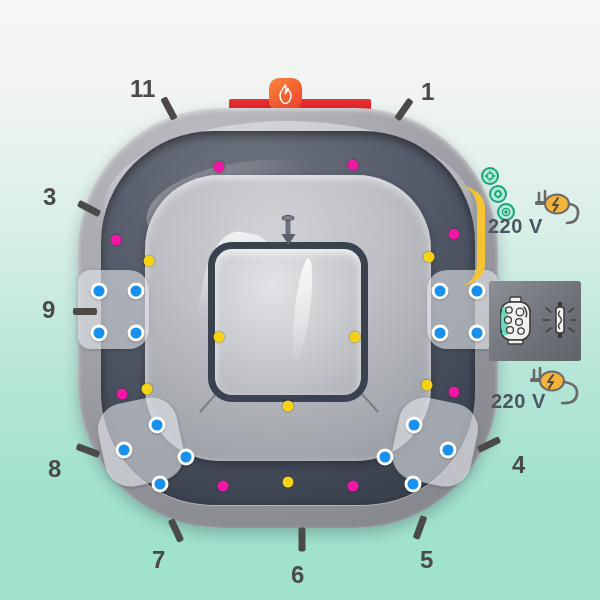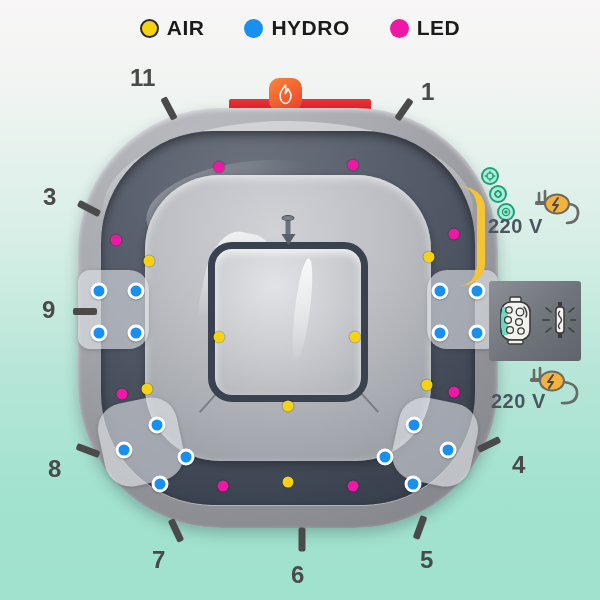--- a/index.html
+++ b/index.html
@@ -167,34 +167,20 @@
   .callout .num {
     position:absolute; font-size:24px; font-weight:bold; color:#4a4a4a;
   }
   .tick { position:absolute; background:#4a4a4a; border-radius:2px; width:24px; height:7px; }
 </style>
 </head>
 <body>
 
 <div class="stage">
 
-  <div id="legend">
-    <div class="legend-item">
-      <span class="legend-dot" style="background:#f5d312;border:2px solid #2a2a2a;"></span>
-      <span class="legend-label">AIR</span>
-    </div>
-    <div class="legend-item">
-      <span class="legend-dot" style="background:#1790ef;"></span>
-      <span class="legend-label">HYDRO</span>
-    </div>
-    <div class="legend-item">
-      <span class="legend-dot" style="background:#ef18a4;"></span>
-      <span class="legend-label">LED</span>
-    </div>
-  </div>
 
   <div id="heater-strip"></div>
   <div id="flame-badge">
     <svg width="19" height="21" viewBox="0 0 19 21" aria-hidden="true">
       <path d="M9.5 1 C 7 5, 4 6.5, 4 11.5 C 4 16, 6.6 19.5, 9.5 19.5 C 12.4 19.5, 15 16, 15 11.5 C 15 8.5, 13 7, 11.8 4.6 C 11.2 7.4, 10.3 8.6, 9.3 9.6 C 9.9 7, 10.2 4, 9.5 1 Z" fill="none" stroke="#ffffff" stroke-width="1.5" stroke-linejoin="round"></path>
     </svg>
   </div>
 
   <div id="tub-wrap">
     <div class="shell">
@@ -364,18 +350,18 @@
       <div class="tick" style="left: 76px; top: 447px; transform: rotate(-159deg);"></div>
       <div class="callout">
         <span class="num" style="left: 42px; top: 296px;">9</span>
       </div>
       <div class="tick" style="left: 73px; top: 308px; transform: rotate(0deg);"></div>
       <div class="callout">
         <span class="num" style="left: 43px; top: 183px;">3</span>
       </div>
       <div class="tick" style="left: 77px; top: 205px; transform: rotate(28deg);"></div>
       <div class="callout">
-        <span class="num" style="left: 130px; top: 64px;">11</span>
+        <span class="num" style="left: 130px; top: 75px;">11</span>
       </div>
       <div class="tick" style="left: 157px; top: 105px; transform: rotate(62deg);"></div>
     </div>
 
 </div>
 
 </body></html>

